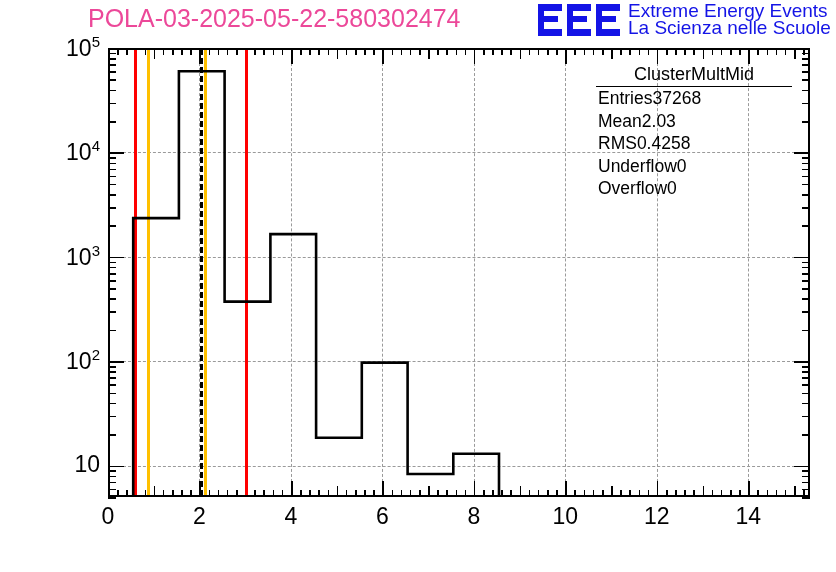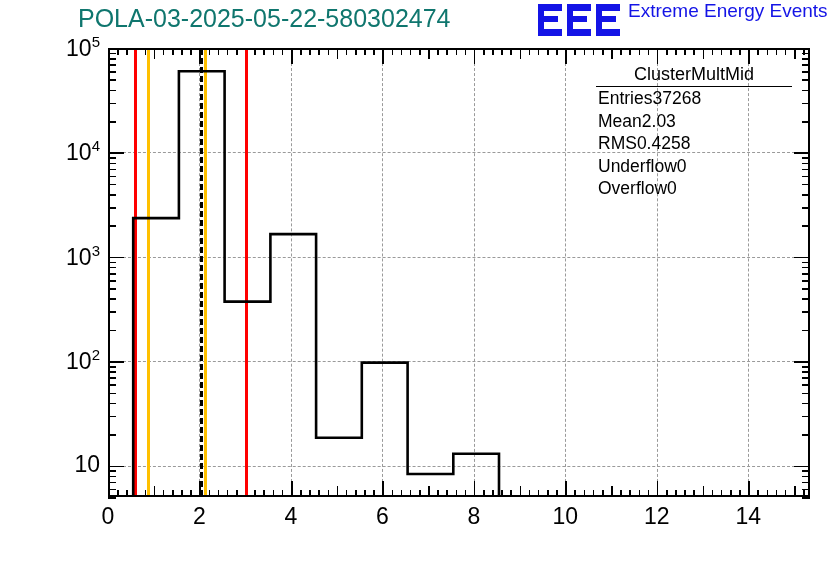--- a/index.html
+++ b/index.html
@@ -2,22 +2,22 @@
 <html><head>
 <meta charset="utf-8">
 <style>
   html,body{margin:0;padding:0;background:#ffffff;}
   body{width:836px;height:572px;position:relative;overflow:hidden;
        font-family:"Liberation Sans",sans-serif;color:#000;}
 
   #canvas{position:absolute;left:0;top:0;width:836px;height:572px;}
 
   
-  .title{position:absolute;left:78px;top:4px;font-size:25px;letter-spacing:0px;
-         white-space:nowrap;color:#0f766e;}
+  .title{position:absolute;left:88px;top:4px;font-size:25px;letter-spacing:0px;
+         white-space:nowrap;color:#ec4899;}
 
   
   .logo{position:absolute;left:538px;top:2px;width:296px;height:36px;}
   .logo-mark{position:absolute;left:0;top:2px;width:82px;height:32px;}
   .logo-e{position:absolute;width:24px;height:32px;}
   .logo-e i{position:absolute;left:0;background:#1414e6;display:block;}
   .logo-e .b1{top:0px;width:24px;height:7px;}
   .logo-e .b2{top:12px;width:20px;height:6px;}
   .logo-e .b3{top:25px;width:24px;height:7px;}
   .logo-e .st{top:0px;left:0px;width:6px;height:32px;}
@@ -74,20 +74,21 @@
           <i class="st"></i>
       </div>
       <div class="logo-e" style="left:58px">
         <i class="b1"></i>
           <i class="b2"></i>
           <i class="b3"></i>
           <i class="st"></i>
       </div>
     </div>
     <div class="logo-text" style="top:0px">Extreme Energy Events</div>
+    <div class="logo-text" style="top:17px">La Scienza nelle Scuole</div>
   </div>
 
   <div id="grid-host">
       <div class="gridline gx" style="left: 199.466px; top: 48px; height: 449px;"></div>
       <div class="gridline gx" style="left: 290.932px; top: 48px; height: 449px;"></div>
       <div class="gridline gx" style="left: 382.397px; top: 48px; height: 449px;"></div>
       <div class="gridline gx" style="left: 473.863px; top: 48px; height: 449px;"></div>
       <div class="gridline gx" style="left: 565.329px; top: 48px; height: 449px;"></div>
       <div class="gridline gx" style="left: 656.795px; top: 48px; height: 449px;"></div>
       <div class="gridline gx" style="left: 748.261px; top: 48px; height: 449px;"></div>

